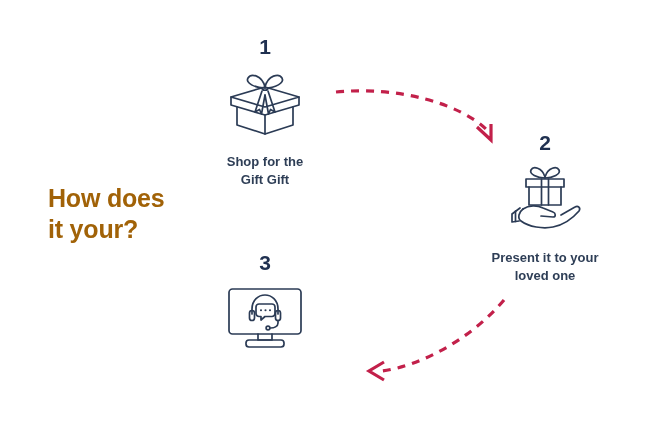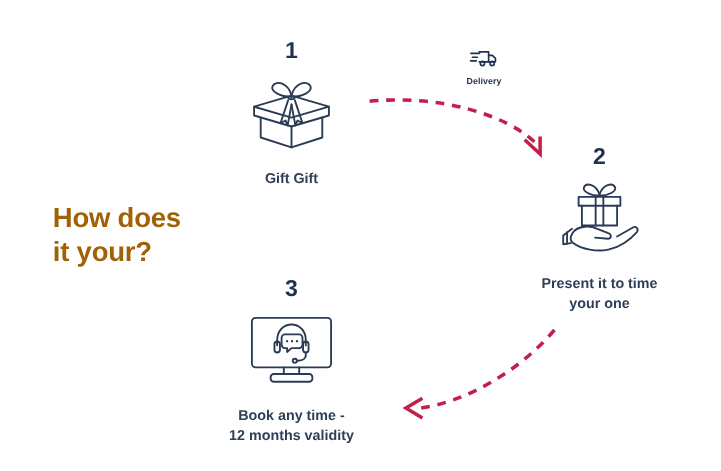--- a/index.html
+++ b/index.html
@@ -104,38 +104,20 @@
       <path d="M 336 92 C 400 86 460 104 487 130" fill="none" stroke="#C2204A" stroke-width="3.2" stroke-dasharray="8 7" stroke-linecap="butt"></path>
       <path d="M 477 127 L 491 140 L 491 124" fill="none" stroke="#C2204A" stroke-width="3.2" stroke-linecap="butt" stroke-linejoin="miter"></path>
     </g>
 
     <g>
       <path d="M 504 300 C 470 340 420 366 382 371" fill="none" stroke="#C2204A" stroke-width="3.2" stroke-dasharray="8 7" stroke-linecap="butt"></path>
       <path d="M 384 362 L 369 371 L 384 380" fill="none" stroke="#C2204A" stroke-width="3.2" stroke-linecap="butt" stroke-linejoin="miter"></path>
     </g>
   </svg>
 
-  <div id="delivery">
-    <span>
-      <svg width="26" height="18" viewBox="0 0 26 18" xmlns="http://www.w3.org/2000/svg" fill="none" stroke="#1F3050" stroke-width="1.5" stroke-linecap="round" stroke-linejoin="round">
-
-        <path d="M1 4.5 H9"></path>
-        <path d="M2.5 8 H7"></path>
-        <path d="M0.7 11.4 H6"></path>
-
-        <path d="M8.6 3.2 H17.2 V12.2 H8.6"></path>
-
-        <path d="M17.2 6.3 H20.6 L23.4 9.1 V12.2 H17.2"></path>
-
-        <circle cx="11.6" cy="13.7" r="1.9"></circle>
-        <circle cx="20.4" cy="13.7" r="1.9"></circle>
-      </svg>
-    </span>
-    <div class="label">Delivery</div>
-  </div>
 
   <div class="step" id="step-1">
     <div class="step-number">1</div>
     <div class="step-icon">
       <svg width="86" height="72" viewBox="0 0 86 72" xmlns="http://www.w3.org/2000/svg" fill="none" stroke="#2B3B55" stroke-width="1.7" stroke-linecap="round" stroke-linejoin="round">
 
         <path d="M43 20 L77 30 L43 40 L9 30 Z"></path>
 
         <path d="M9 30 V38 L43 48 L77 38 V30"></path>
 
@@ -145,20 +127,21 @@
         <path d="M43 20 C 40 8 29 6 26 11 C 23 16 33 21 43 21"></path>
         <path d="M43 20 C 46 8 57 6 60 11 C 63 16 53 21 43 21"></path>
 
         <path d="M39.5 21 C 41 24 45 24 46.5 21"></path>
 
         <path d="M40 24 L33 45 L37.5 42.5 L39.5 47 L43 28"></path>
         <path d="M46 24 L53 45 L48.5 42.5 L46.5 47 L43 28"></path>
       </svg>
     </div>
     <div class="step-caption">
+      <span class="line">Shop for the</span>
       <span class="line">Gift Gift</span>
     </div>
   </div>
 
   <div class="step" id="step-2">
     <div class="step-number">2</div>
     <div class="step-icon">
       <svg width="92" height="76" viewBox="0 0 92 76" xmlns="http://www.w3.org/2000/svg" fill="none" stroke="#2B3B55" stroke-width="1.7" stroke-linecap="round" stroke-linejoin="round">
 
         <path d="M46 16 C 43 6 34 5 32 9 C 30 13 38 17 46 17"></path>
@@ -172,22 +155,22 @@
         <path d="M49.5 18 V44"></path>
 
         <path d="M24 48 C 30 44 38 44 44 47 L 54 51 C 57 52 57 56 54 56 L 42 55"></path>
         <path d="M24 48 C 20 51 18 57 22 60 C 30 66 44 68 54 66 C 64 64 74 57 80 50 C 82 47 79 44 76 46 L 62 54"></path>
 
         <path d="M21 47 L13 53 V61 L20 60"></path>
         <path d="M16.5 50 L16.5 60.5"></path>
       </svg>
     </div>
     <div class="step-caption">
-      <span class="line">Present it to time</span>
-      <span class="line">your one</span>
+      <span class="line">Present it to your</span>
+      <span class="line">loved one</span>
     </div>
   </div>
 
   <div class="step" id="step-3">
     <div class="step-number">3</div>
     <div class="step-icon">
       <svg width="92" height="72" viewBox="0 0 92 72" xmlns="http://www.w3.org/2000/svg" fill="none" stroke="#2B3B55" stroke-width="1.7" stroke-linecap="round" stroke-linejoin="round">
 
         <rect x="10" y="6" width="72" height="45" rx="3.5"></rect>
 
@@ -203,19 +186,15 @@
         <path d="M59 37.5 V40 C 59 43.5 55 45 51.5 45"></path>
         <circle cx="49" cy="45" r="1.9"></circle>
 
         <path d="M40 21 H53 C 54.6 21 56 22.4 56 24 V30.5 C 56 32.1 54.6 33.5 53 33.5 H46 L42 37 V33.5 H40 C 38.4 33.5 37 32.1 37 30.5 V24 C 37 22.4 38.4 21 40 21 Z"></path>
 
         <circle cx="42" cy="27.2" r="1.05" fill="#2B3B55" stroke="none"></circle>
         <circle cx="46.5" cy="27.2" r="1.05" fill="#2B3B55" stroke="none"></circle>
         <circle cx="51" cy="27.2" r="1.05" fill="#2B3B55" stroke="none"></circle>
       </svg>
     </div>
-    <div class="step-caption">
-      <span class="line">Book any time -</span>
-      <span class="line">12 months validity</span>
-    </div>
   </div>
 
 </div>
 
 </body></html>

